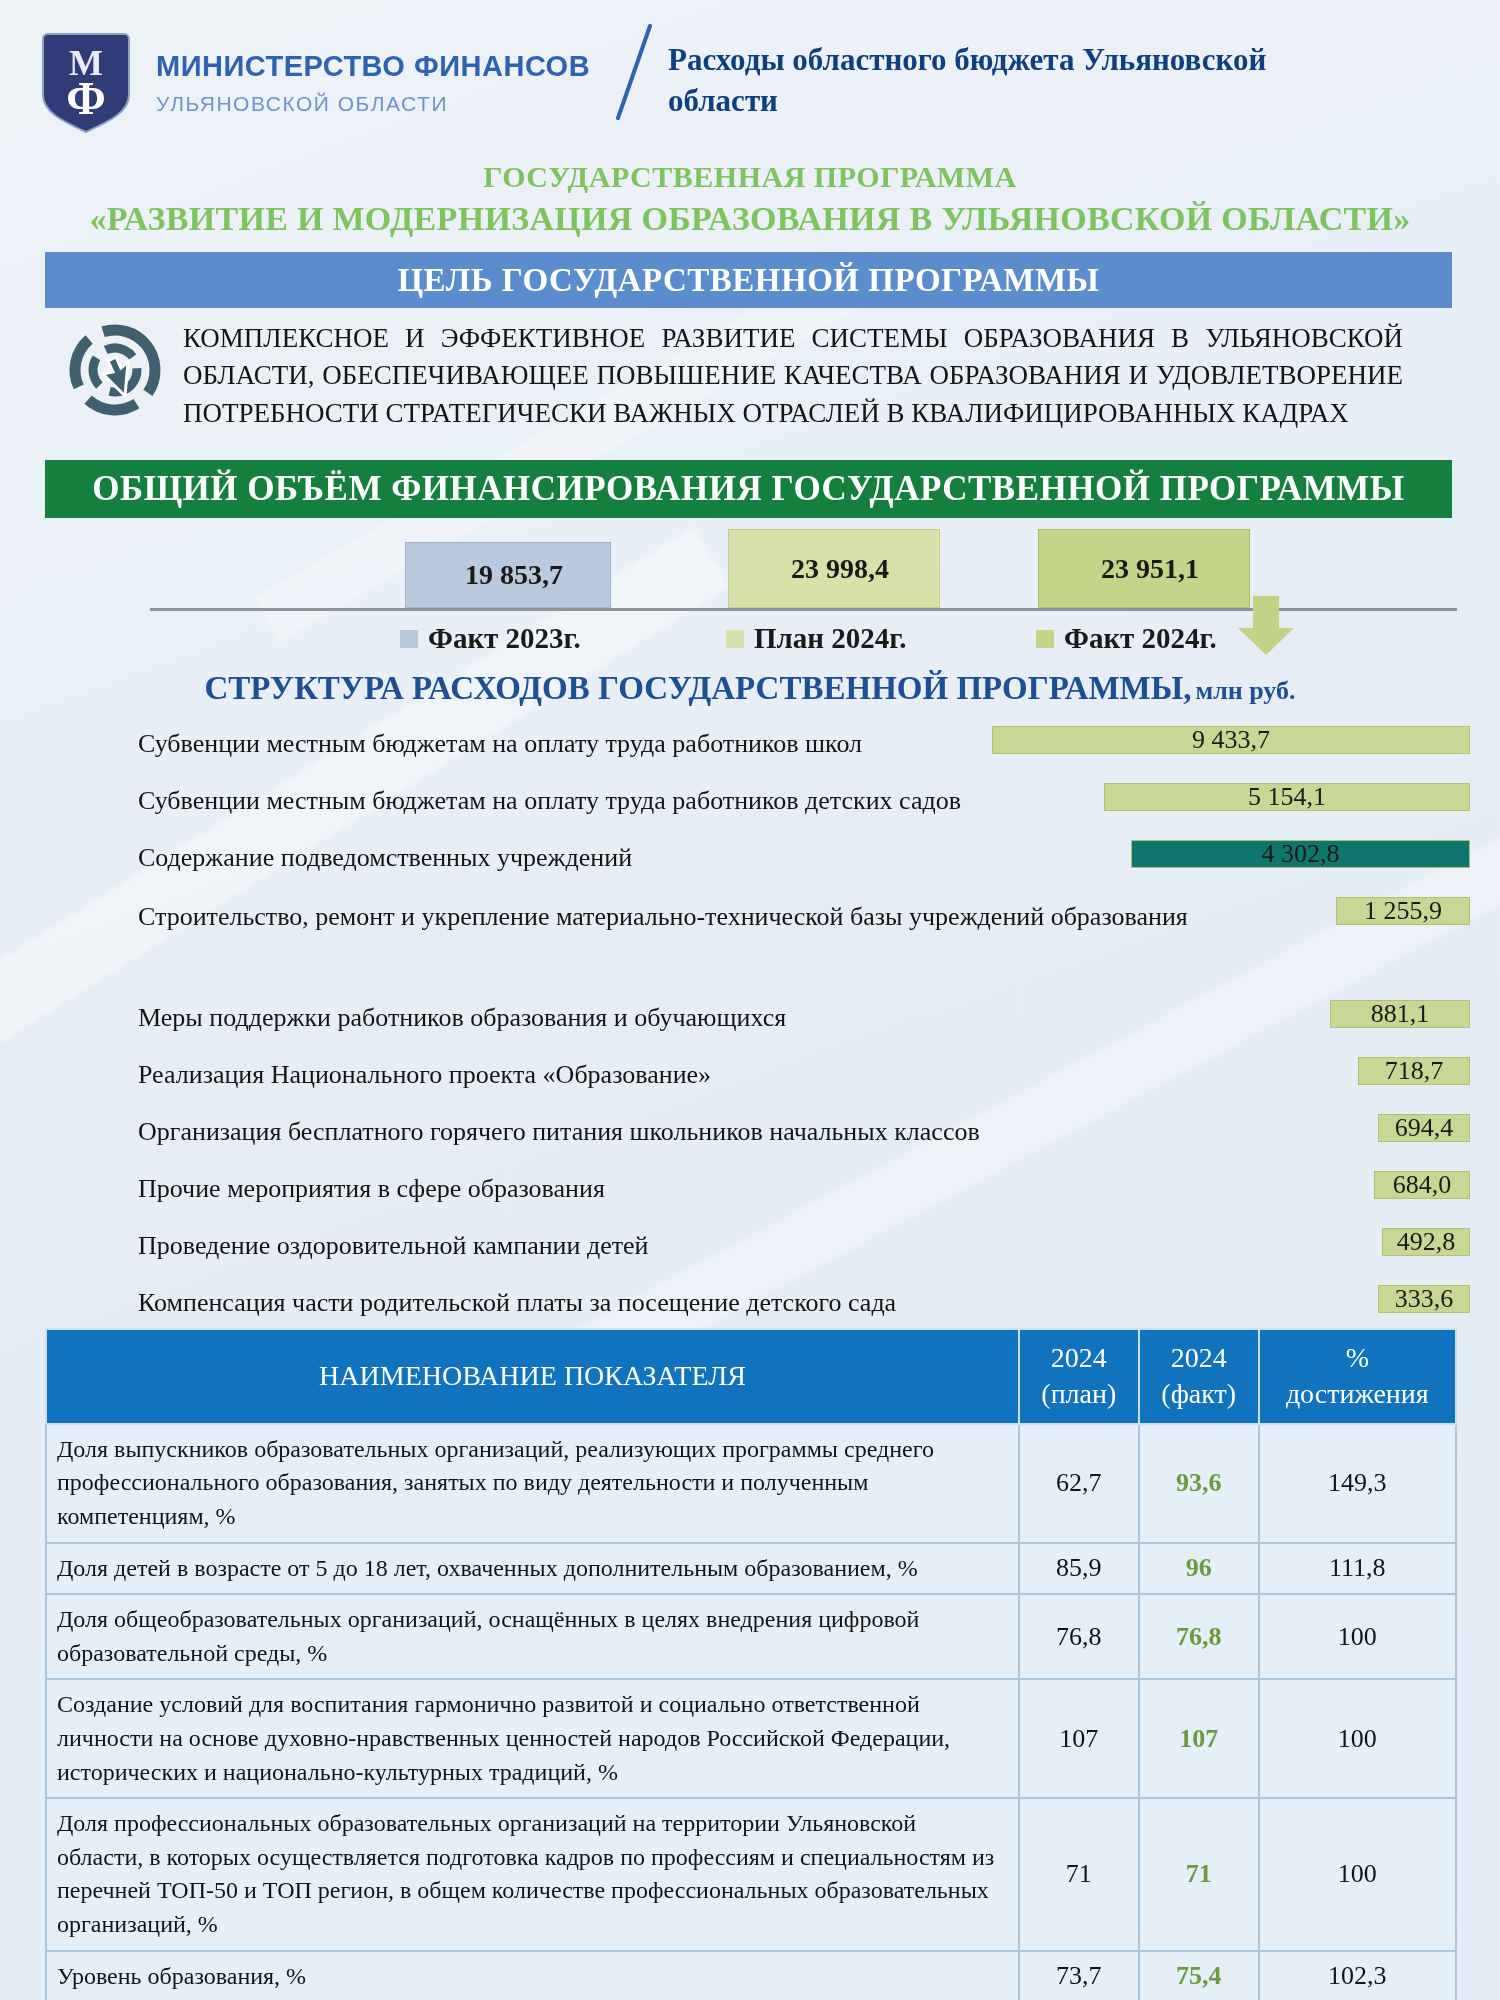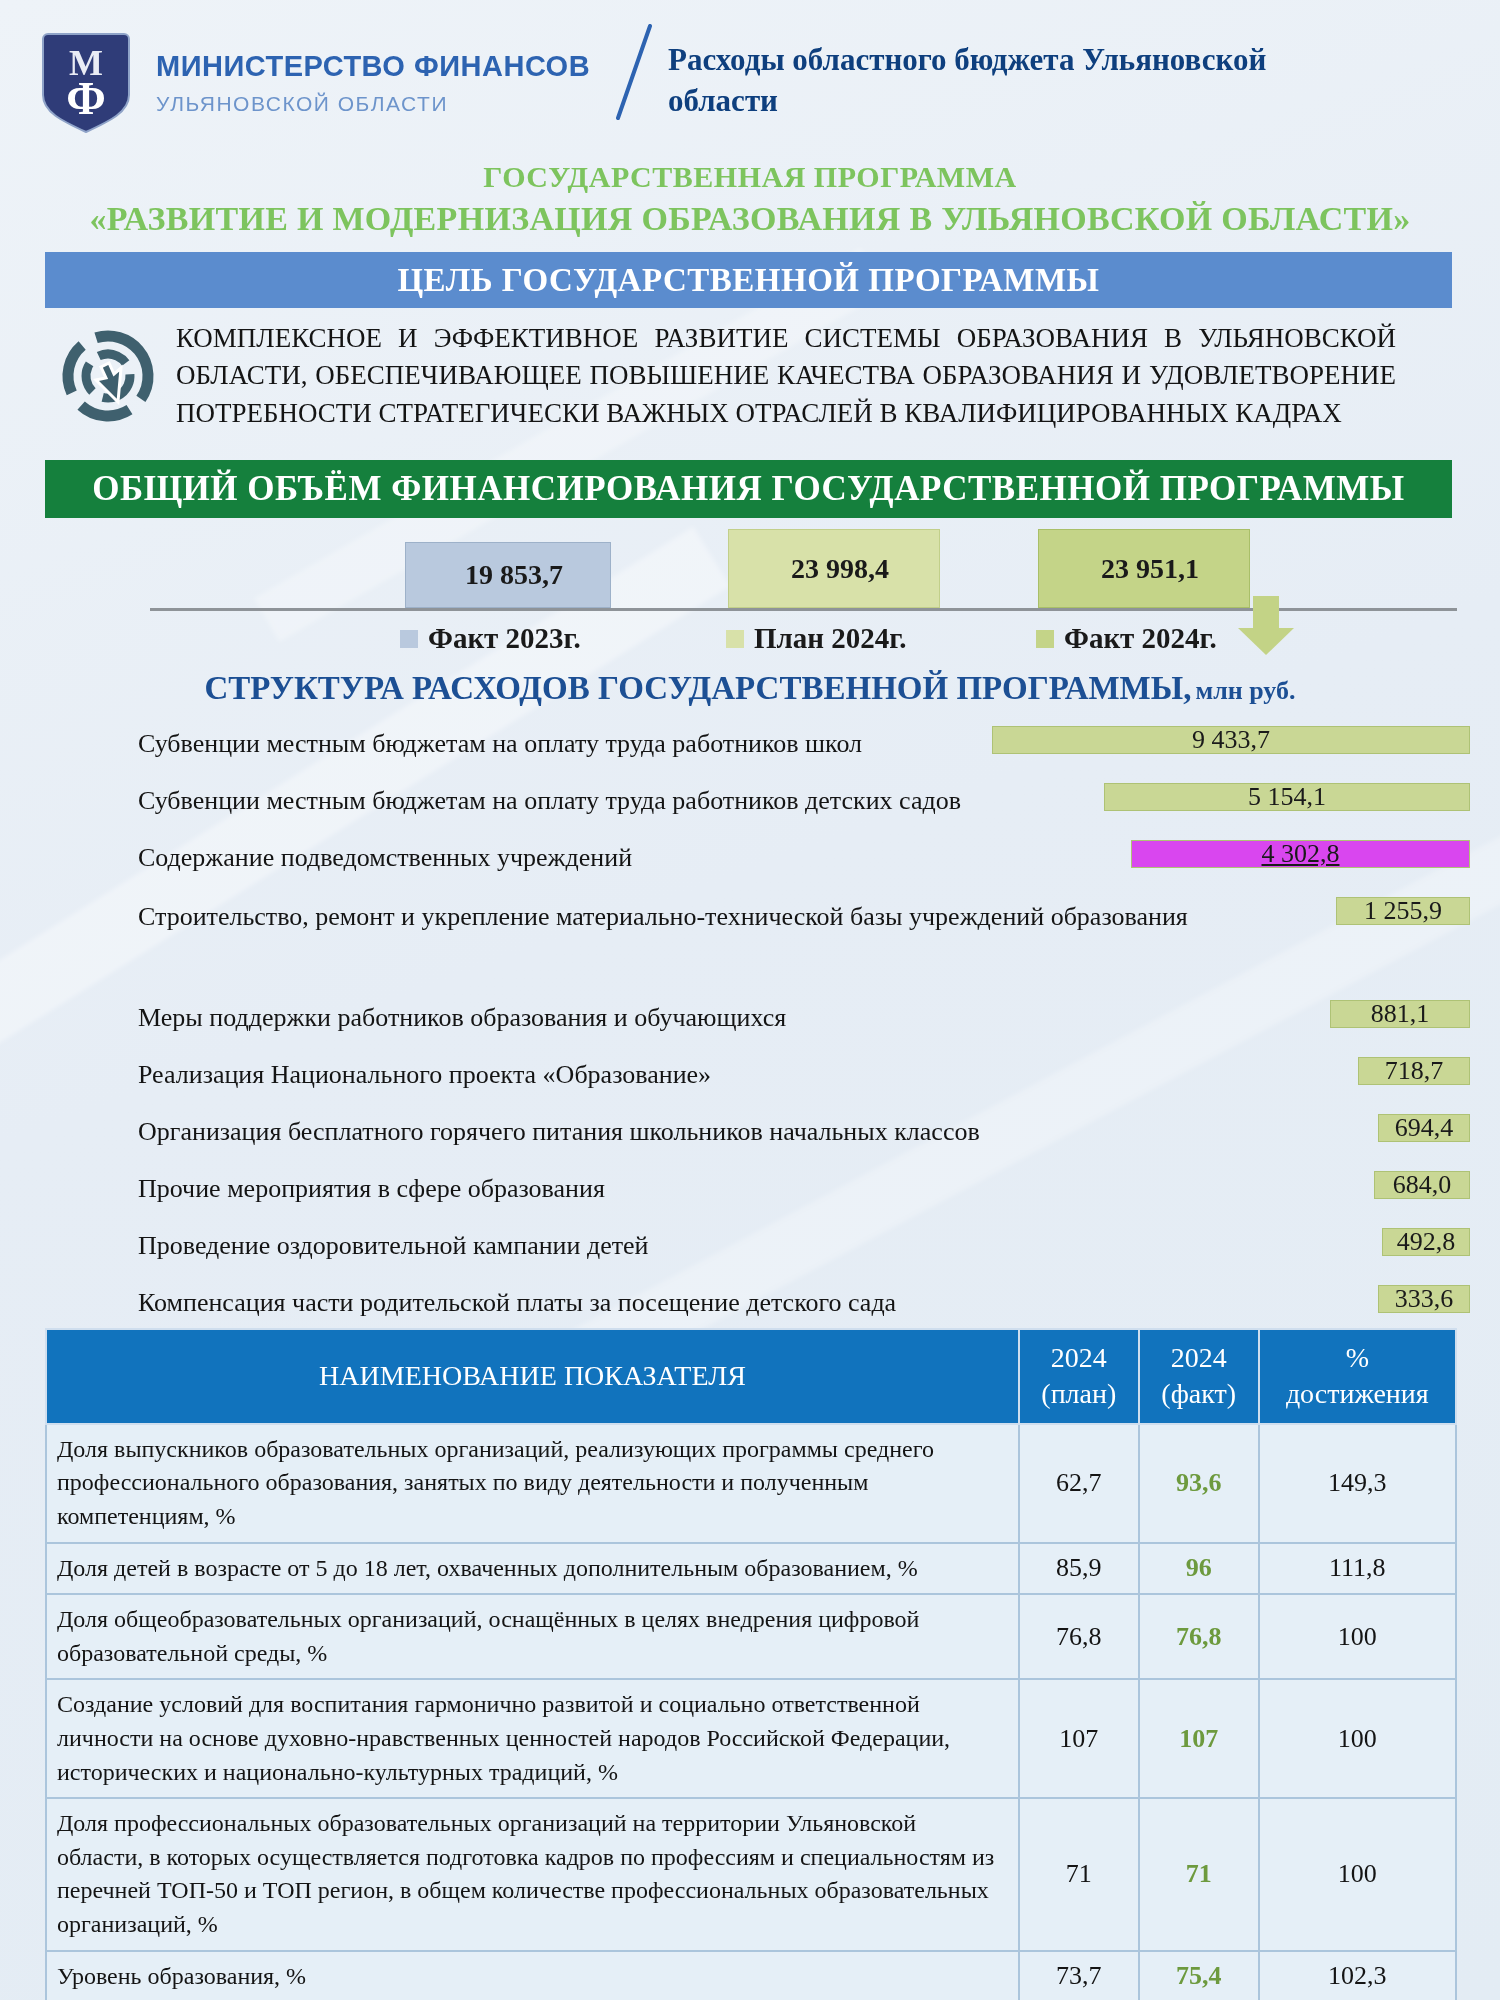--- a/index.html
+++ b/index.html
@@ -30,21 +30,21 @@
   .program-name{font-size:34px;margin-top:6px;letter-spacing:.3px;}
 
   
   .banner{position:absolute;left:45px;right:48px;height:56px;background:#5b8cce;
     display:flex;align-items:center;justify-content:center;
     color:#fff;font-weight:bold;font-size:33px;letter-spacing:.5px;}
   .banner-goal{top:252px;}
   .banner-funding{top:460px;height:58px;font-size:35px;}
 
   
-  .goal-row{position:absolute;top:320px;left:58px;right:60px;display:flex;align-items:center;}
+  .goal-row{position:absolute;top:320px;left:65px;right:60px;display:flex;}
   .goal-icon{flex:none;width:100px;height:100px;margin-right:18px;}
   .goal-text{font-size:27px;line-height:1.38;color:#141414;text-align:justify;max-width:1220px;}
 
   
   .cols{position:absolute;left:150px;top:520px;width:1307px;height:88px;border-bottom:3px solid #8e9398;}
   .col{position:absolute;bottom:0;display:flex;align-items:center;justify-content:center;
     font-size:28px;font-weight:bold;color:#1a1a1a;border:1px solid rgba(0,0,0,.18);box-sizing:border-box;padding-left:12px;}
   .col1{left:255px;width:206px;}
   .col2{left:578px;width:212px;}
   .col3{left:888px;width:212px;}
@@ -169,21 +169,21 @@
         </div>
       </div>
       <div class="hrow">
         <div class="hlabel">Субвенции местным бюджетам на оплату труда работников детских садов</div>
         <div class="hbar" style="width: 366px; background: rgb(201, 215, 149); border-color: rgb(174, 194, 117);">
           <span>5 154,1</span>
         </div>
       </div>
       <div class="hrow">
         <div class="hlabel">Содержание подведомственных учреждений</div>
-        <div class="hbar" style="width: 339px; background: #d946ef; border-color: rgb(174, 194, 117); text-decoration: underline;">
+        <div class="hbar" style="width: 339px; background: #0f766e; border-color: rgb(174, 194, 117);">
           <span>4 302,8</span>
         </div>
       </div>
       <div class="hrow">
         <div class="hlabel">Строительство, ремонт и укрепление материально-технической базы учреждений образования</div>
         <div class="hbar" style="width: 134px; background: rgb(201, 215, 149); border-color: rgb(174, 194, 117);">
           <span>1 255,9</span>
         </div>
       </div>
       <div class="hrow">

